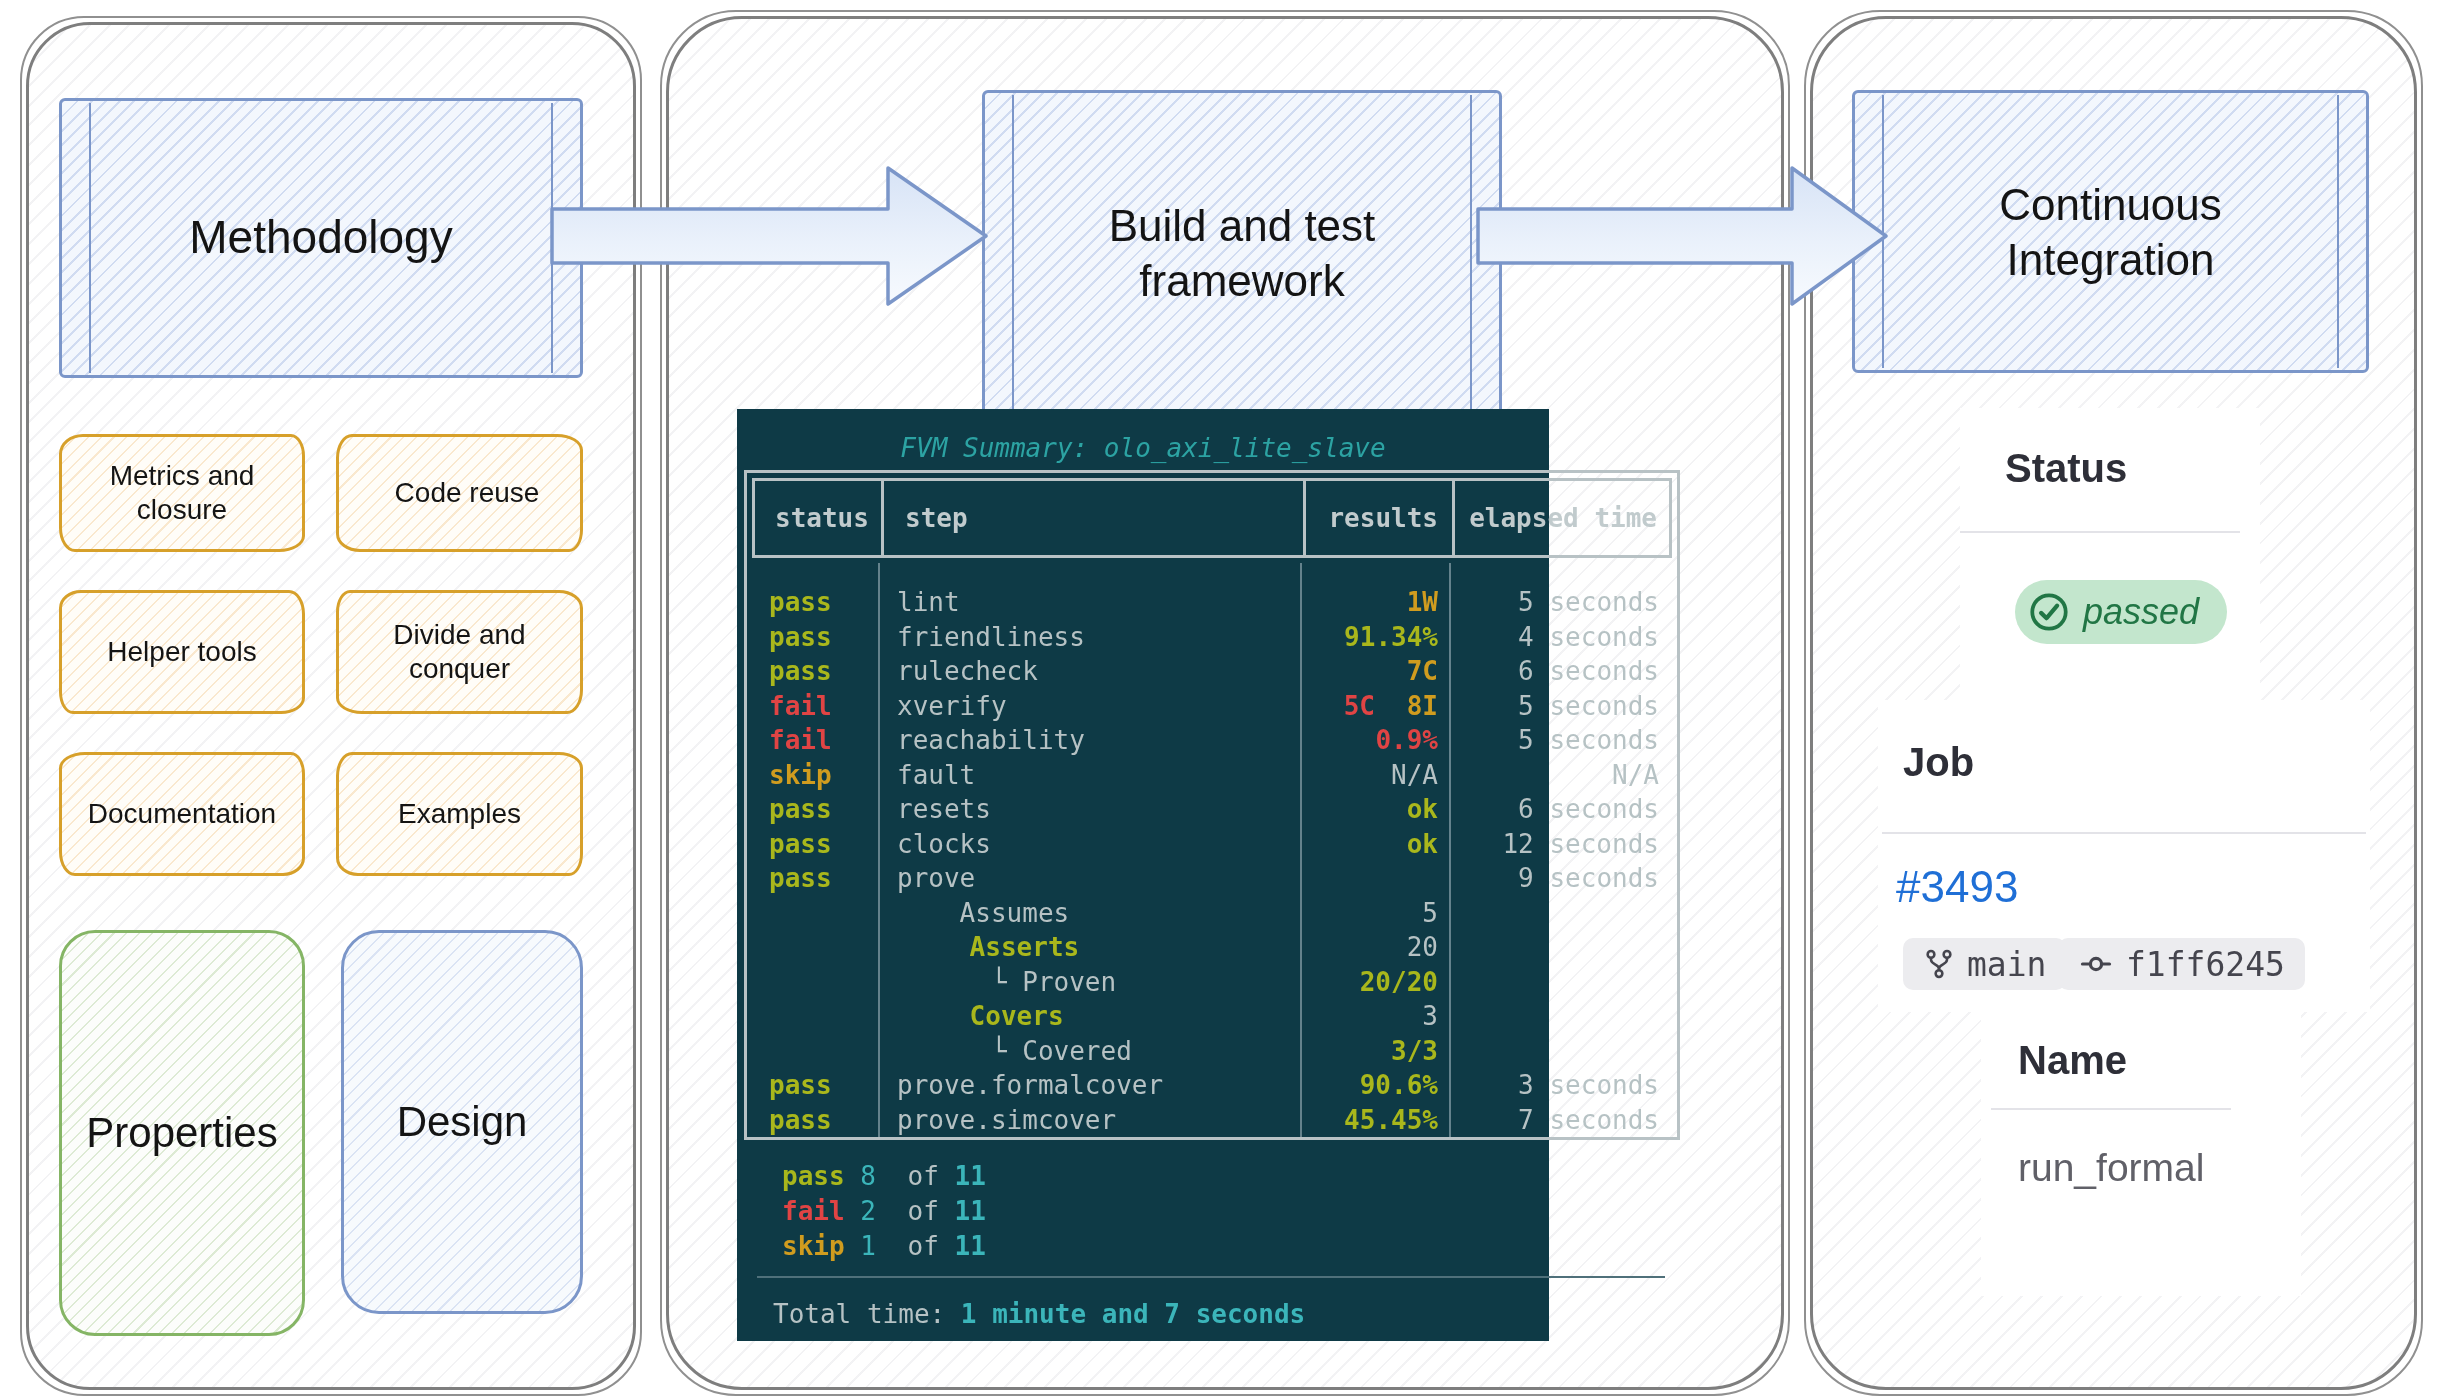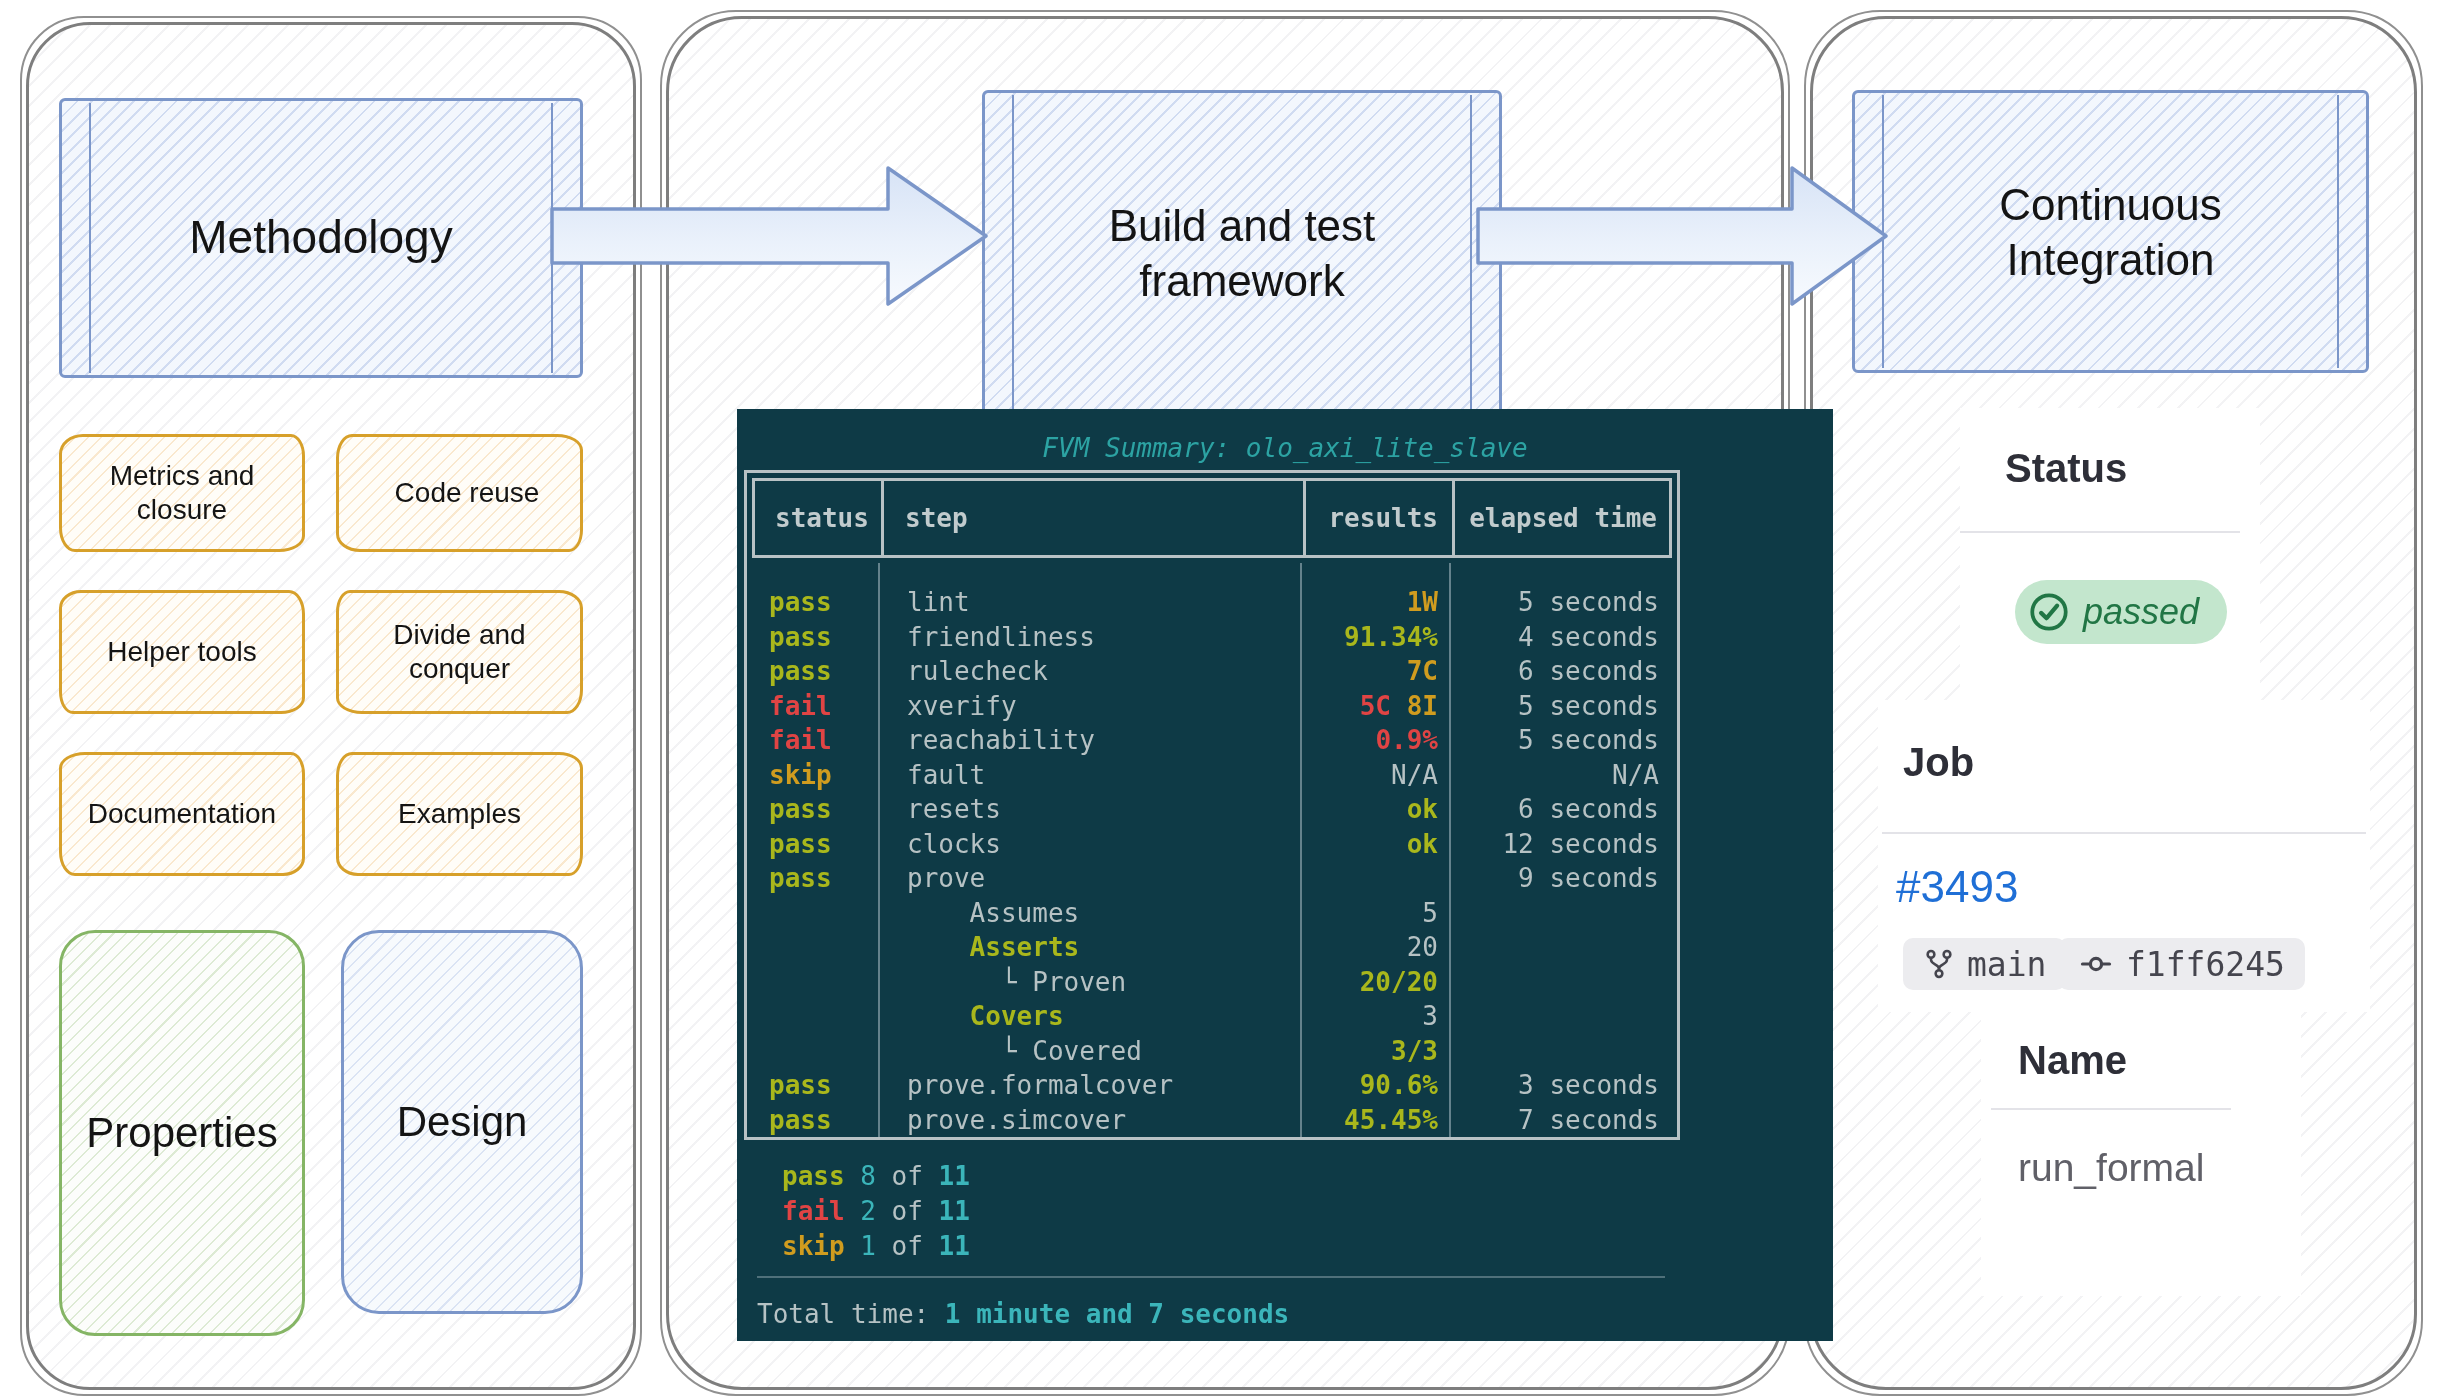--- a/index.html
+++ b/index.html
@@ -75,21 +75,21 @@
     border: 3px solid #7b96c9; border-radius: 38px;
     background-color: #f7fafd;
     background-image: repeating-linear-gradient(135deg, rgba(128,156,214,0.24) 0 1.5px, transparent 1.5px 9px);
   }
 
   
   #arrows { position: absolute; inset: 0; z-index: 6; pointer-events: none; }
 
   
   #terminal {
-    position: absolute; left: 737px; top: 409px; width: 1096px; height: 932px;
+    position: absolute; left: 737px; top: 409px; width: 812px; height: 932px;
     background: #0e3a46; z-index: 4;
     font-family: "DejaVu Sans Mono", monospace; font-size: 26px; color: #b6c2c4;
   }
   #term-title {
     position: absolute; top: 24px; left: 0; right: 0; text-align: center;
     font-style: italic; color: #2ca3a3;
   }
   #fvm-table {
     position: absolute; left: 7px; top: 61px; width: 936px; height: 670px;
     border: 3px solid #b8c2c5;
@@ -111,21 +111,21 @@
   }
   .tcell { line-height: 34.6px; white-space: pre; overflow: hidden; }
   .cell-st { padding-left: 22px; font-weight: bold; }
   .cell-sp { padding-left: 26px; }
   .cell-re { text-align: right; padding-right: 14px; }
   .cell-el { text-align: right; padding-right: 18px; }
   .h-st { padding-left: 20px; } .h-sp { padding-left: 24px; }
   .h-re { text-align: right; padding-right: 14px; } .h-el { text-align: right; padding-right: 18px; }
 
   .c-pass  { color: #a9b71c; } .c-fail { color: #e04444; }
-  .c-amber { color: #d09c1f; } .c-text { color: #b6c2c4; }
+  .c-amber { color: #d09c1f; } .c-text { color: #b6c2c4; padding-left: 16px; }
   .c-cyan  { color: #3bb5ba; } .b { font-weight: bold; }
 
   #term-footer { position: absolute; left: 45px; top: 750px; }
   .fline { line-height: 35px; white-space: pre; }
   #term-divider { position: absolute; top: 867px; left: 20px; width: 908px; border-top: 2px solid #4f707a; }
   #term-total { position: absolute; top: 888px; left: 20px; line-height: 34px; white-space: pre; }
 
   
   .card { position: absolute; background: #fff; z-index: 3; }
   #card-status { left: 1960px; top: 408px; width: 300px; height: 450px; }

